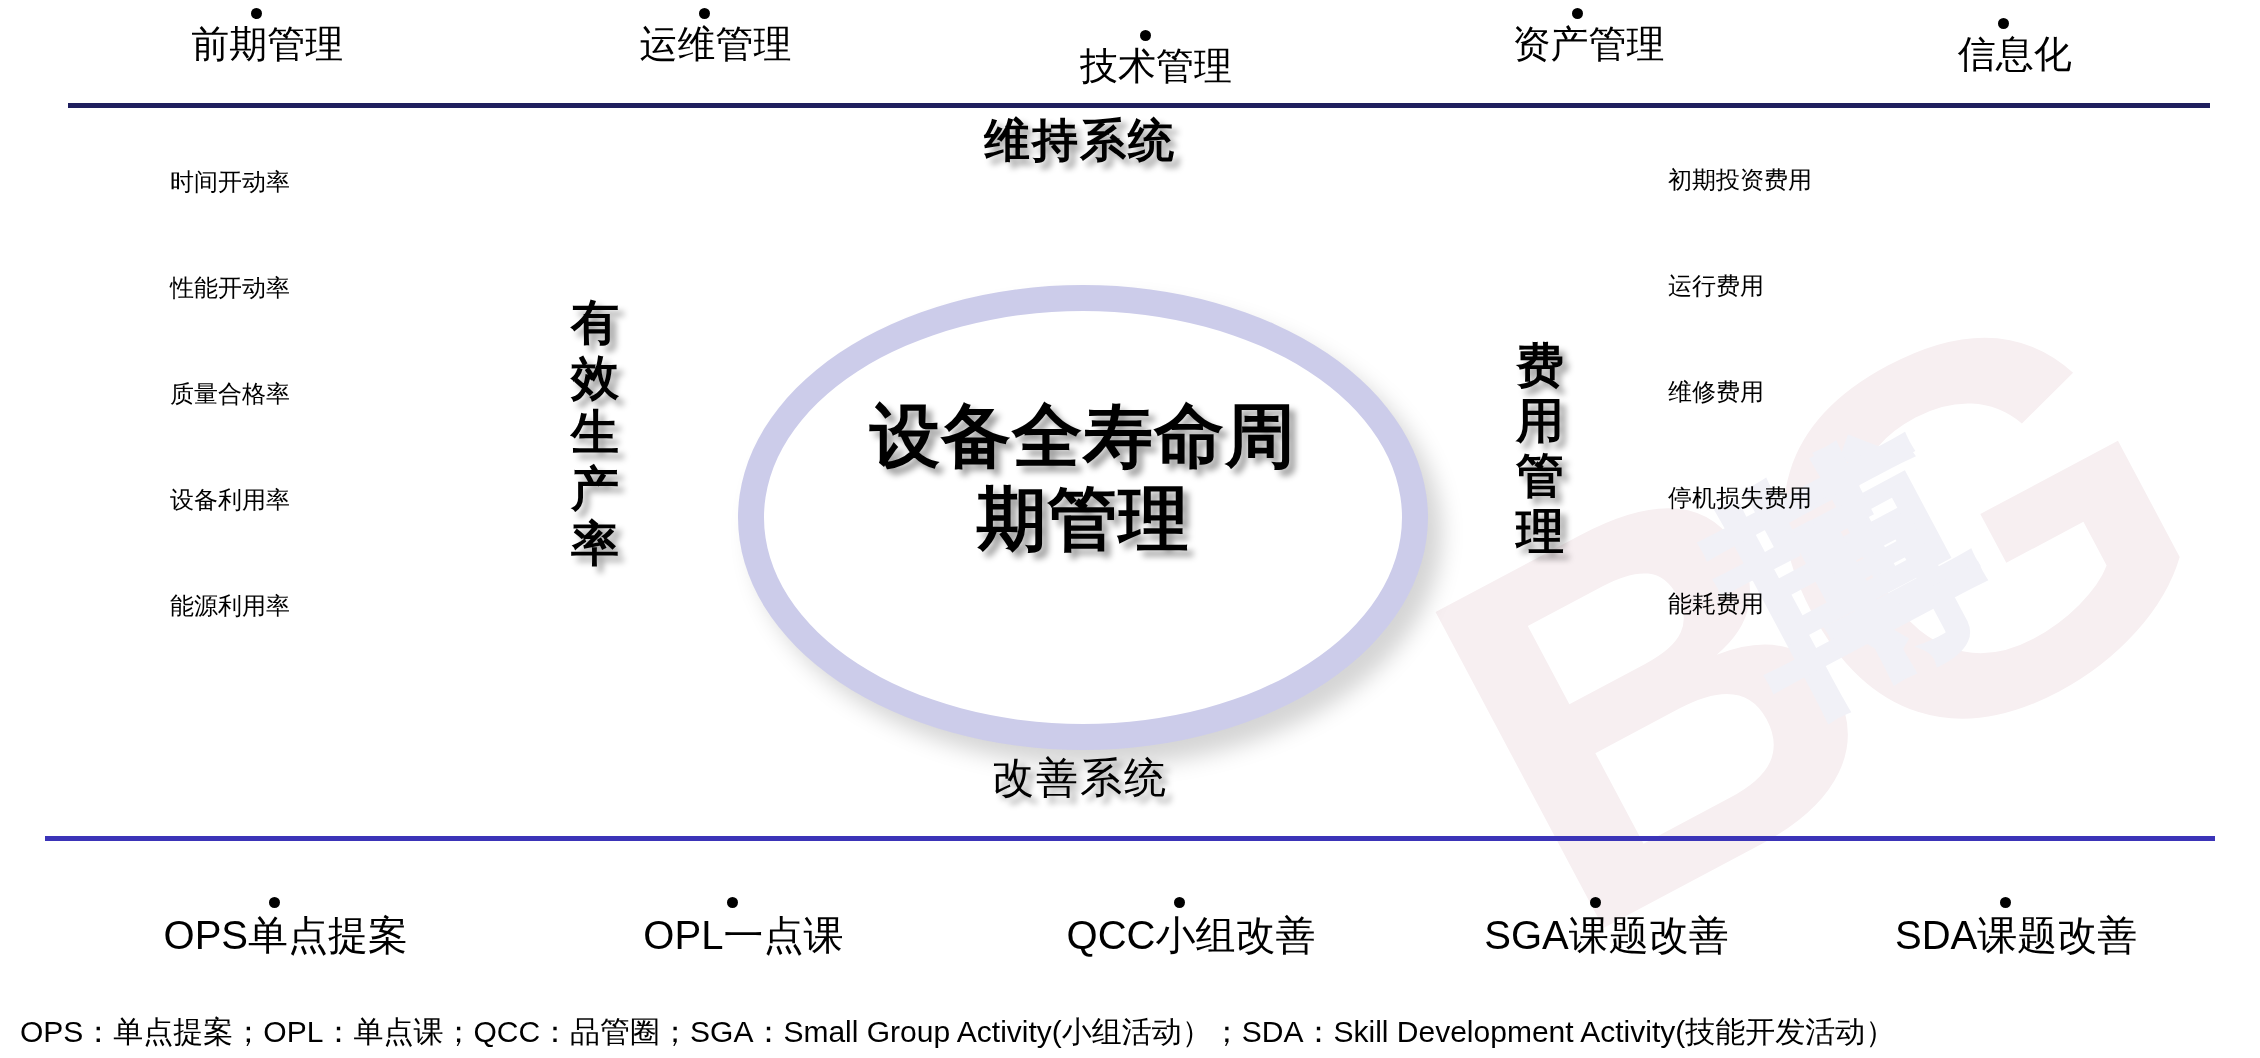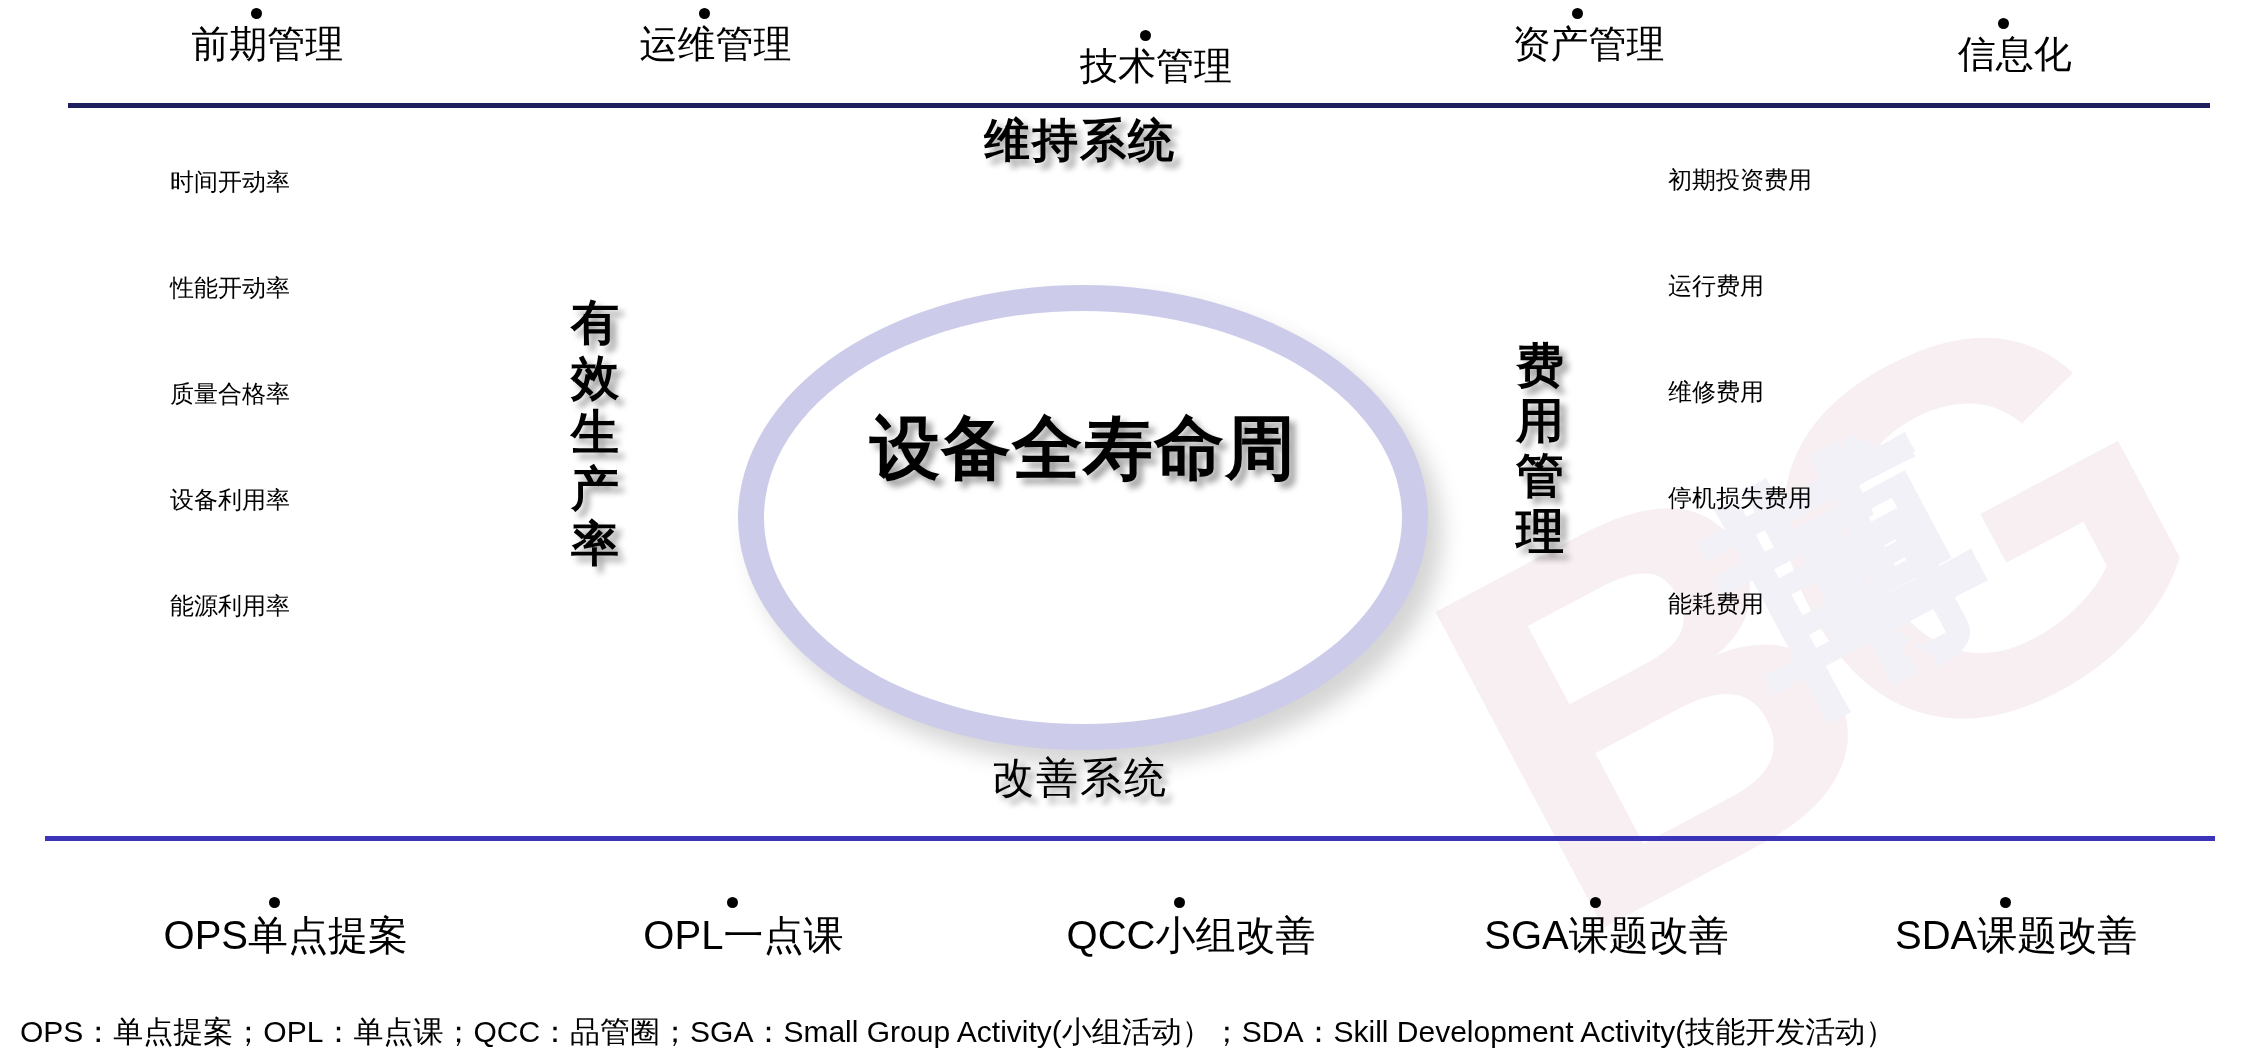--- a/index.html
+++ b/index.html
@@ -161,21 +161,20 @@
     position: absolute;
     left: 770px;
     top: 285px;
     width: 626px;
     text-align: center;
     font-size: 70px;
     font-weight: bold;
     line-height: 1.18;
     letter-spacing: 1px;
     z-index: 2;
-    margin-top: 12px;
   }
 
   
   .vlabel {
     position: absolute;
     font-size: 48px;
     font-weight: bold;
     line-height: 1.15;
     text-align: center;
     width: 60px;
@@ -278,20 +277,21 @@
 <div id="divider-top" style="background: rgb(31, 31, 94);"></div>
 
 <div id="stage">
 
   <div id="label-maintain" class="shadow-text">维持系统</div>
 
   <div id="ellipse" style="border-color: rgb(204, 204, 234);"></div>
 
   <div id="ellipse-title" class="shadow-text">
     <span>设备全寿命周</span><br>
+    <span>期管理</span>
   </div>
 
   <div id="vlabel-left" class="vlabel shadow-text">
     <span>有</span>
     <span>效</span>
     <span>生</span>
     <span>产</span>
     <span>率</span>
   </div>
 

